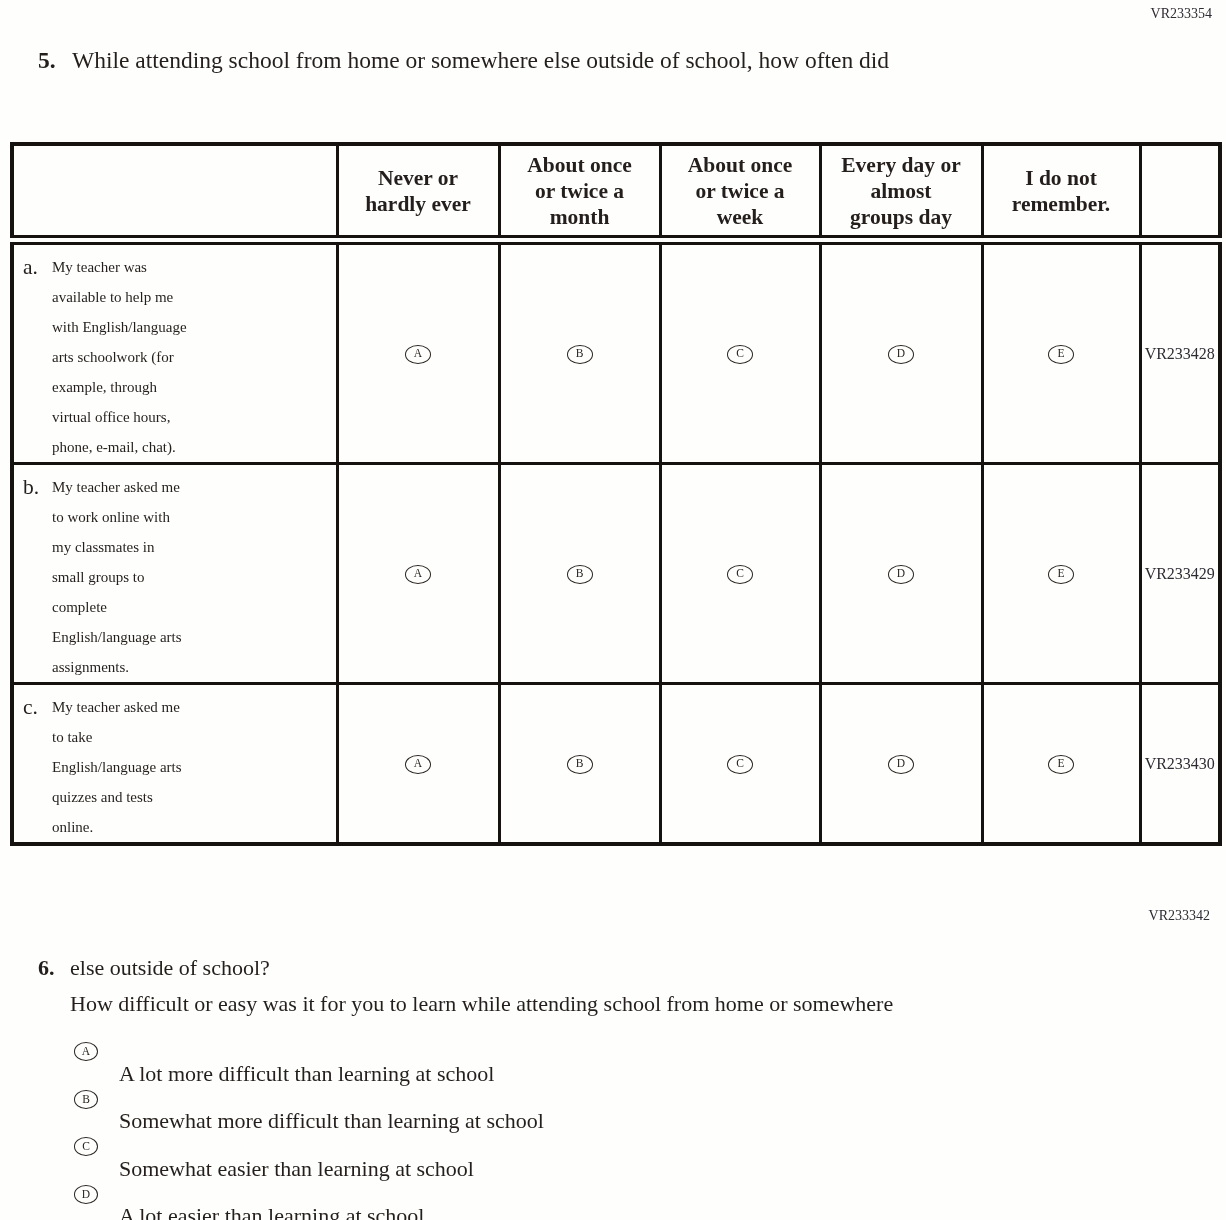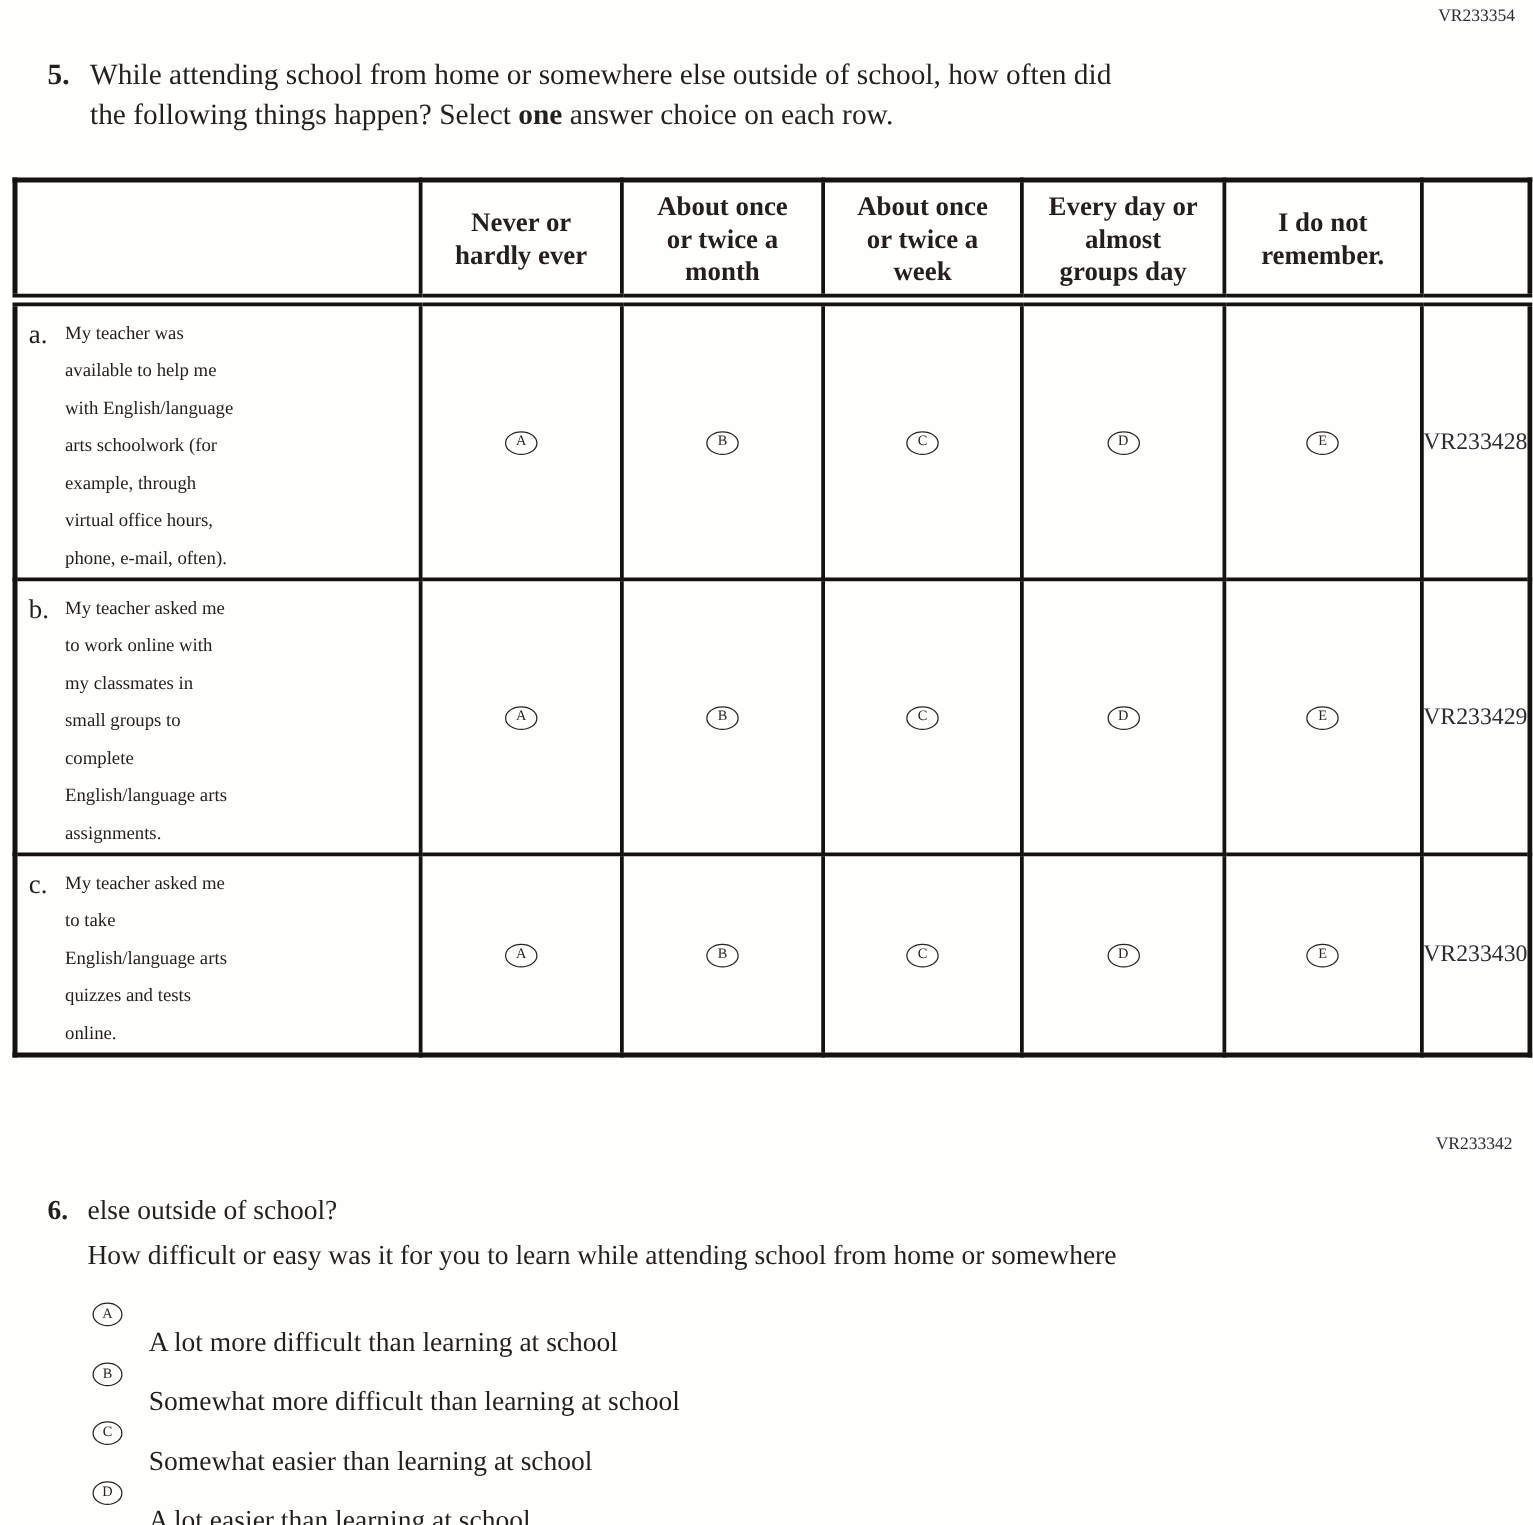--- a/index.html
+++ b/index.html
@@ -59,40 +59,39 @@
   tr.row-c { height: 147px; }
 
   .bubble {
     display: inline-flex; align-items: center; justify-content: center;
     width: 26px; height: 19px;
     border: 1.6px solid #2a2521; border-radius: 50%;
     background: transparent;
   }
   .bubble .bl { font-size: 11.5px; line-height: 1; color: #2a2521; }
 
-  .codecell { font-size: 19px; color: #2e2b33; }
+  .codecell { font-size: 16px; color: #2e2b33; }
 
   #q6-options {
     position: absolute; top: 1028px; left: 74px;
     display: flex; flex-direction: column;
   }
   .opt { display: flex; align-items: center; height: 47.5px; }
   .opt .bubble { width: 24px; height: 19px; flex: none; }
   .opt .otext { margin-left: 21px; font-size: 22px; white-space: nowrap; margin-top: 44px; }
 </style>
 </head>
 <body>
 
 <div class="code" id="top-code">VR233354</div>
 
 <div class="question" id="q5">
   <span class="qnum">5.</span>
   <span>
     <span class="qline">While attending school from home or somewhere else outside of school, how often did</span>
-    <span class="qline"><span>the following things happen? Select </span><b>one</b><span> answer choice on each row.</span></span>
   </span>
 </div>
 
 <table id="matrix">
   <colgroup>
     <col style="width:325px">
       <col style="width:162px">
       <col style="width:161px">
       <col style="width:160px">
       <col style="width:162px">
@@ -133,21 +132,21 @@
       <td class="stub">
         <span class="rowflex">
           <span class="rletter">a.</span>
           <span class="rtext">
             <span class="rline">My teacher was</span>
             <span class="rline">available to help me</span>
             <span class="rline">with English/language</span>
             <span class="rline">arts schoolwork (for</span>
             <span class="rline">example, through</span>
             <span class="rline">virtual office hours,</span>
-            <span class="rline">phone, e-mail, often).</span>
+            <span class="rline">phone, e-mail, chat).</span>
           </span>
         </span>
       </td>
       <td><span class="bubble">
             <span class="bl">A</span>
           </span></td>
       <td><span class="bubble">
             <span class="bl">B</span>
           </span></td>
       <td><span class="bubble">

